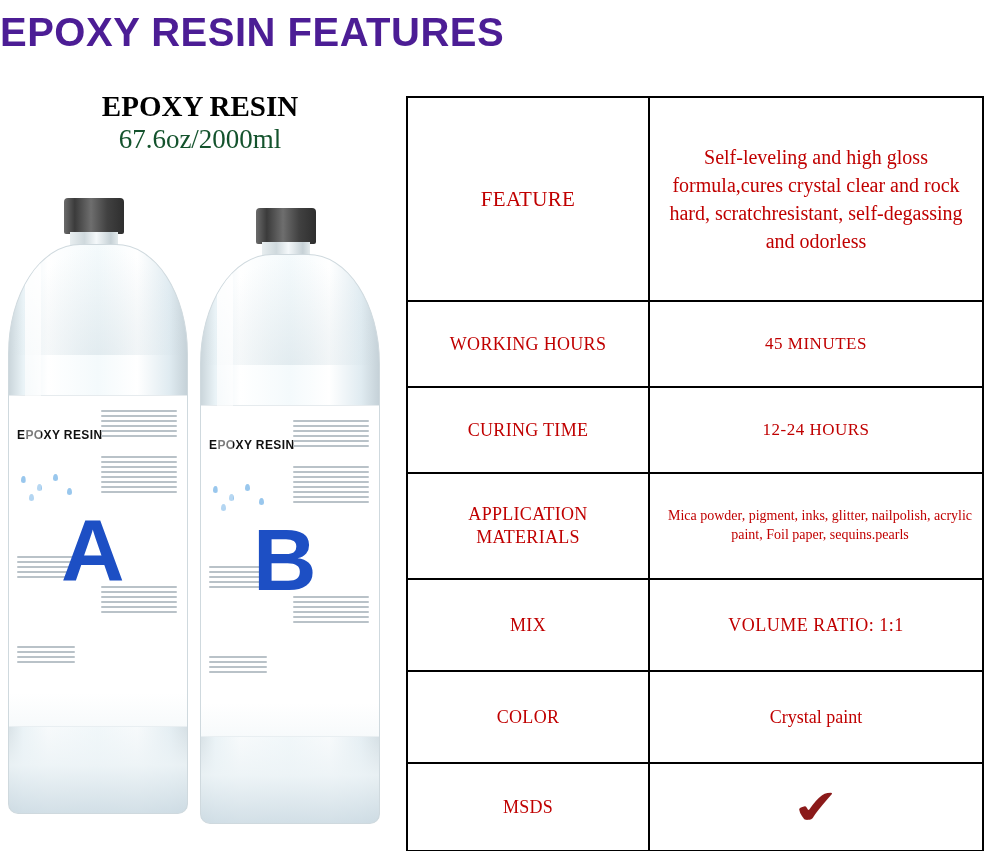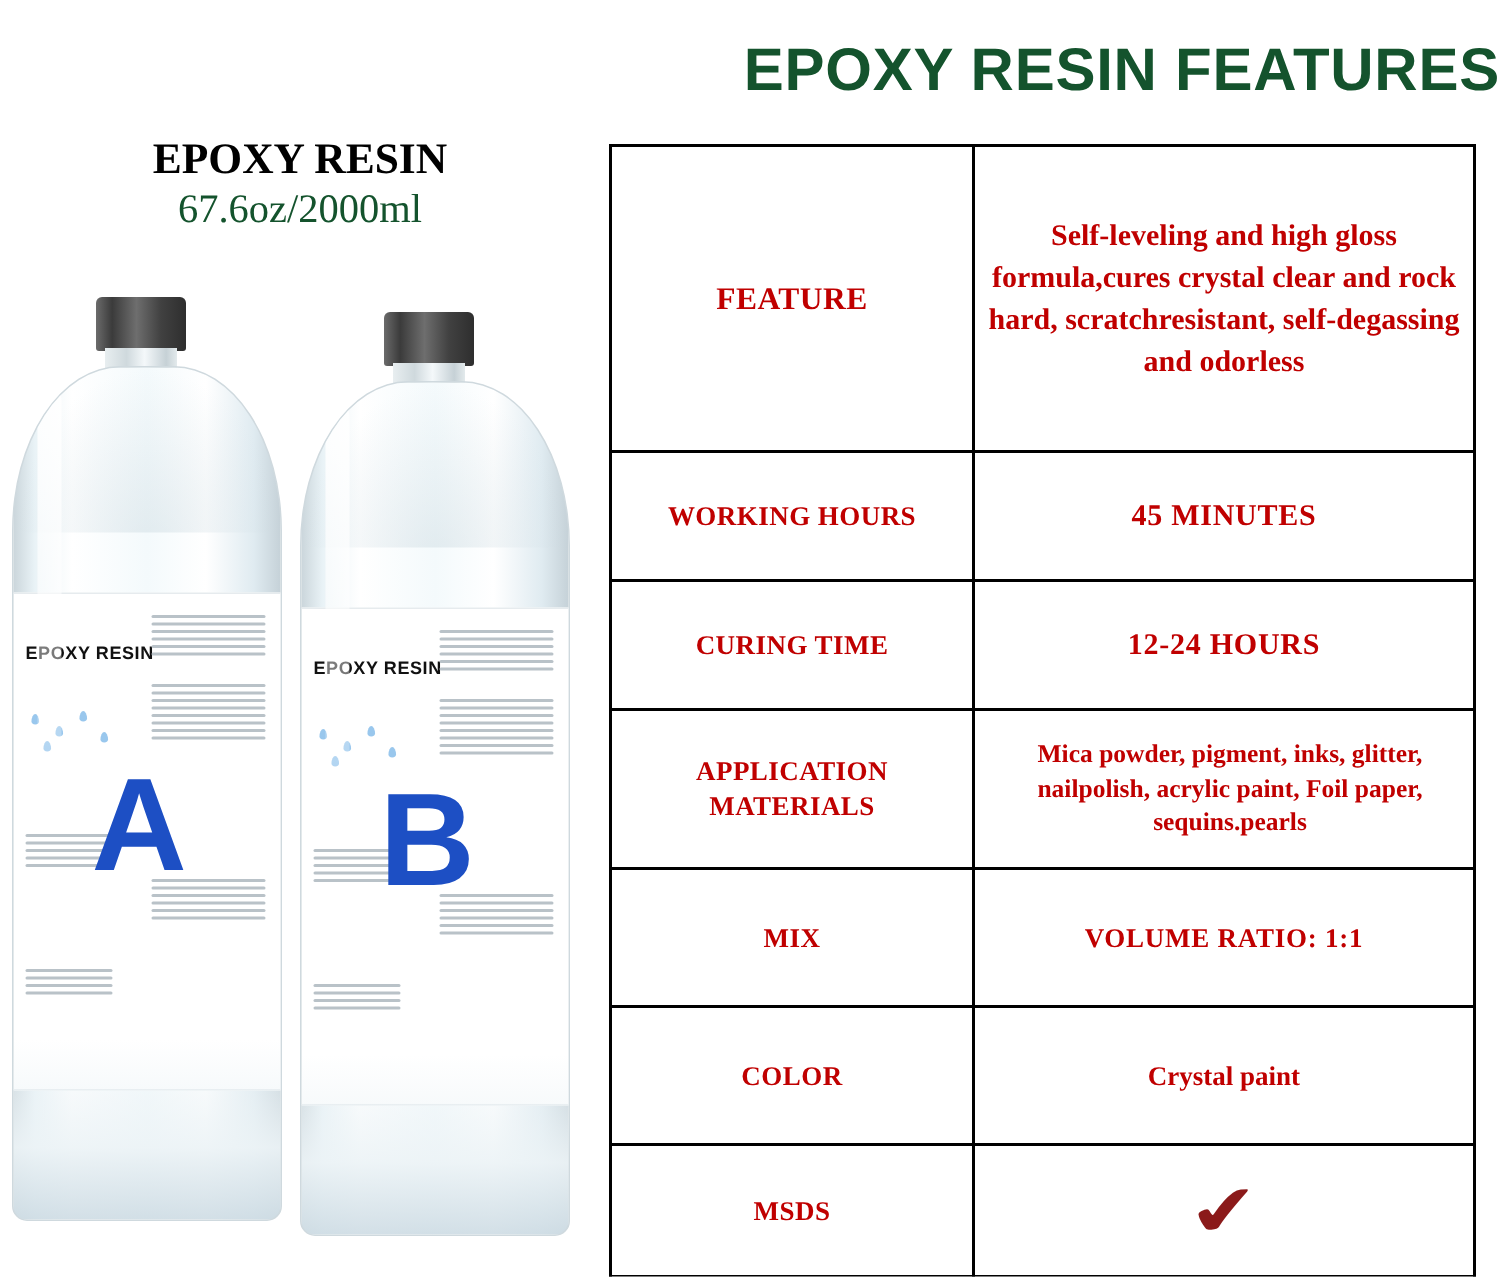--- a/index.html
+++ b/index.html
@@ -9,29 +9,29 @@
   }
   body {
     width: 1000px;
     height: 851px;
     position: relative;
     font-family: "Liberation Serif", serif;
     overflow: hidden;
   }
   .page-title {
     position: absolute;
-    top: 25px;
+    top: 10px;
     left: 0;
     width: 1000px;
-    text-align: right;
+    text-align: left;
     font-family: "Liberation Sans", sans-serif;
     font-weight: bold;
     font-size: 40px;
     letter-spacing: 0.5px;
-    color: #14532d;
+    color: #4c1d95;
   }
 
   
   .product-panel {
     position: absolute;
     left: 0;
     top: 88px;
     width: 400px;
     height: 760px;
   }
@@ -206,41 +206,41 @@
     width: 578px;
     border-collapse: collapse;
     table-layout: fixed;
   }
   .spec-table td {
     border: 2px solid #000000;
     text-align: center;
     vertical-align: middle;
     color: #c00000;
     font-family: "Liberation Serif", serif;
-    font-weight: bold;
+    font-weight: normal;
     padding: 6px 8px;
     margin-top: 28px;
   }
   .spec-table td.key {
     width: 224px;
     font-size: 18px;
     letter-spacing: 0.3px;
     border-radius: 16px;
   }
   .spec-table td.val {
     font-size: 17px;
     line-height: 1.35;
   }
   .row-feature td.key { font-size: 21px; }
   .row-feature td.val { font-size: 20px; line-height: 1.4; }
   .row-feature td { height: 190px; }
   .row-working td, .row-curing td { height: 72px; }
-  .row-working td.val, .row-curing td.val { font-size: 20px; letter-spacing: 0.5px; text-align: center; }
+  .row-working td.val, .row-curing td.val { font-size: 17px; letter-spacing: 0.5px; text-align: center; }
   .row-app td { height: 92px; }
-  .row-app td.val { font-size: 17px; padding-left: 16px; }
+  .row-app td.val { font-size: 14px; padding-left: 16px; }
   .row-mix td, .row-color td { height: 78px; }
   .row-mix td.val { font-size: 18px; letter-spacing: 0.5px; }
   .row-color td.val { font-size: 18px; }
   .row-msds td { height: 74px; }
   .check {
     display: inline-block;
     line-height: 1;
     font-size: 46px;
     color: #8b1a1a;
     transform: scaleX(1.25) rotate(-6deg);

